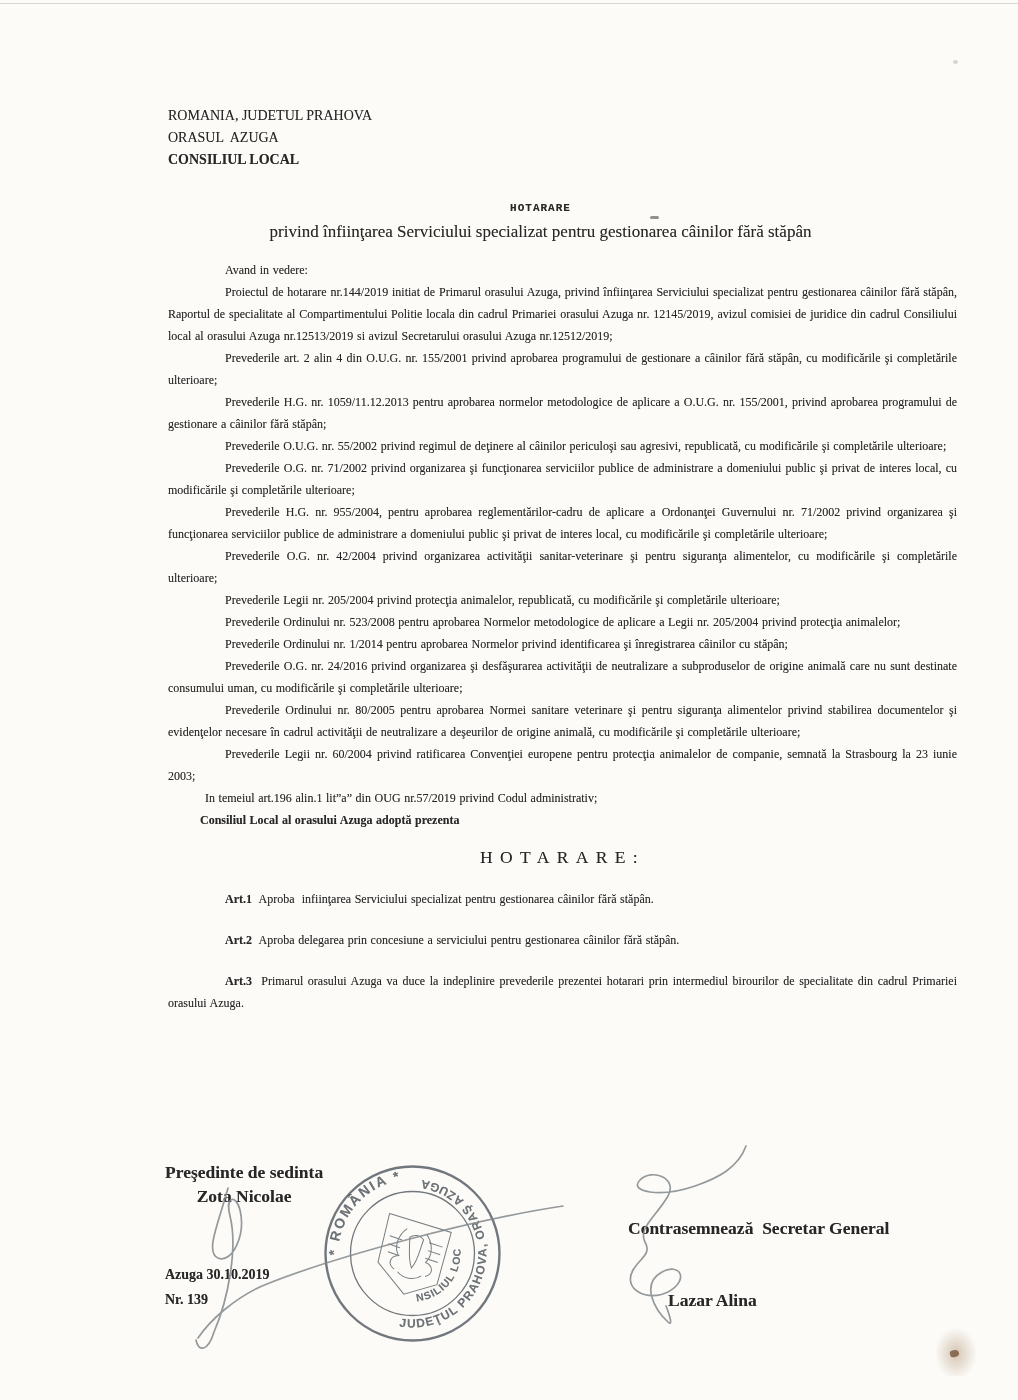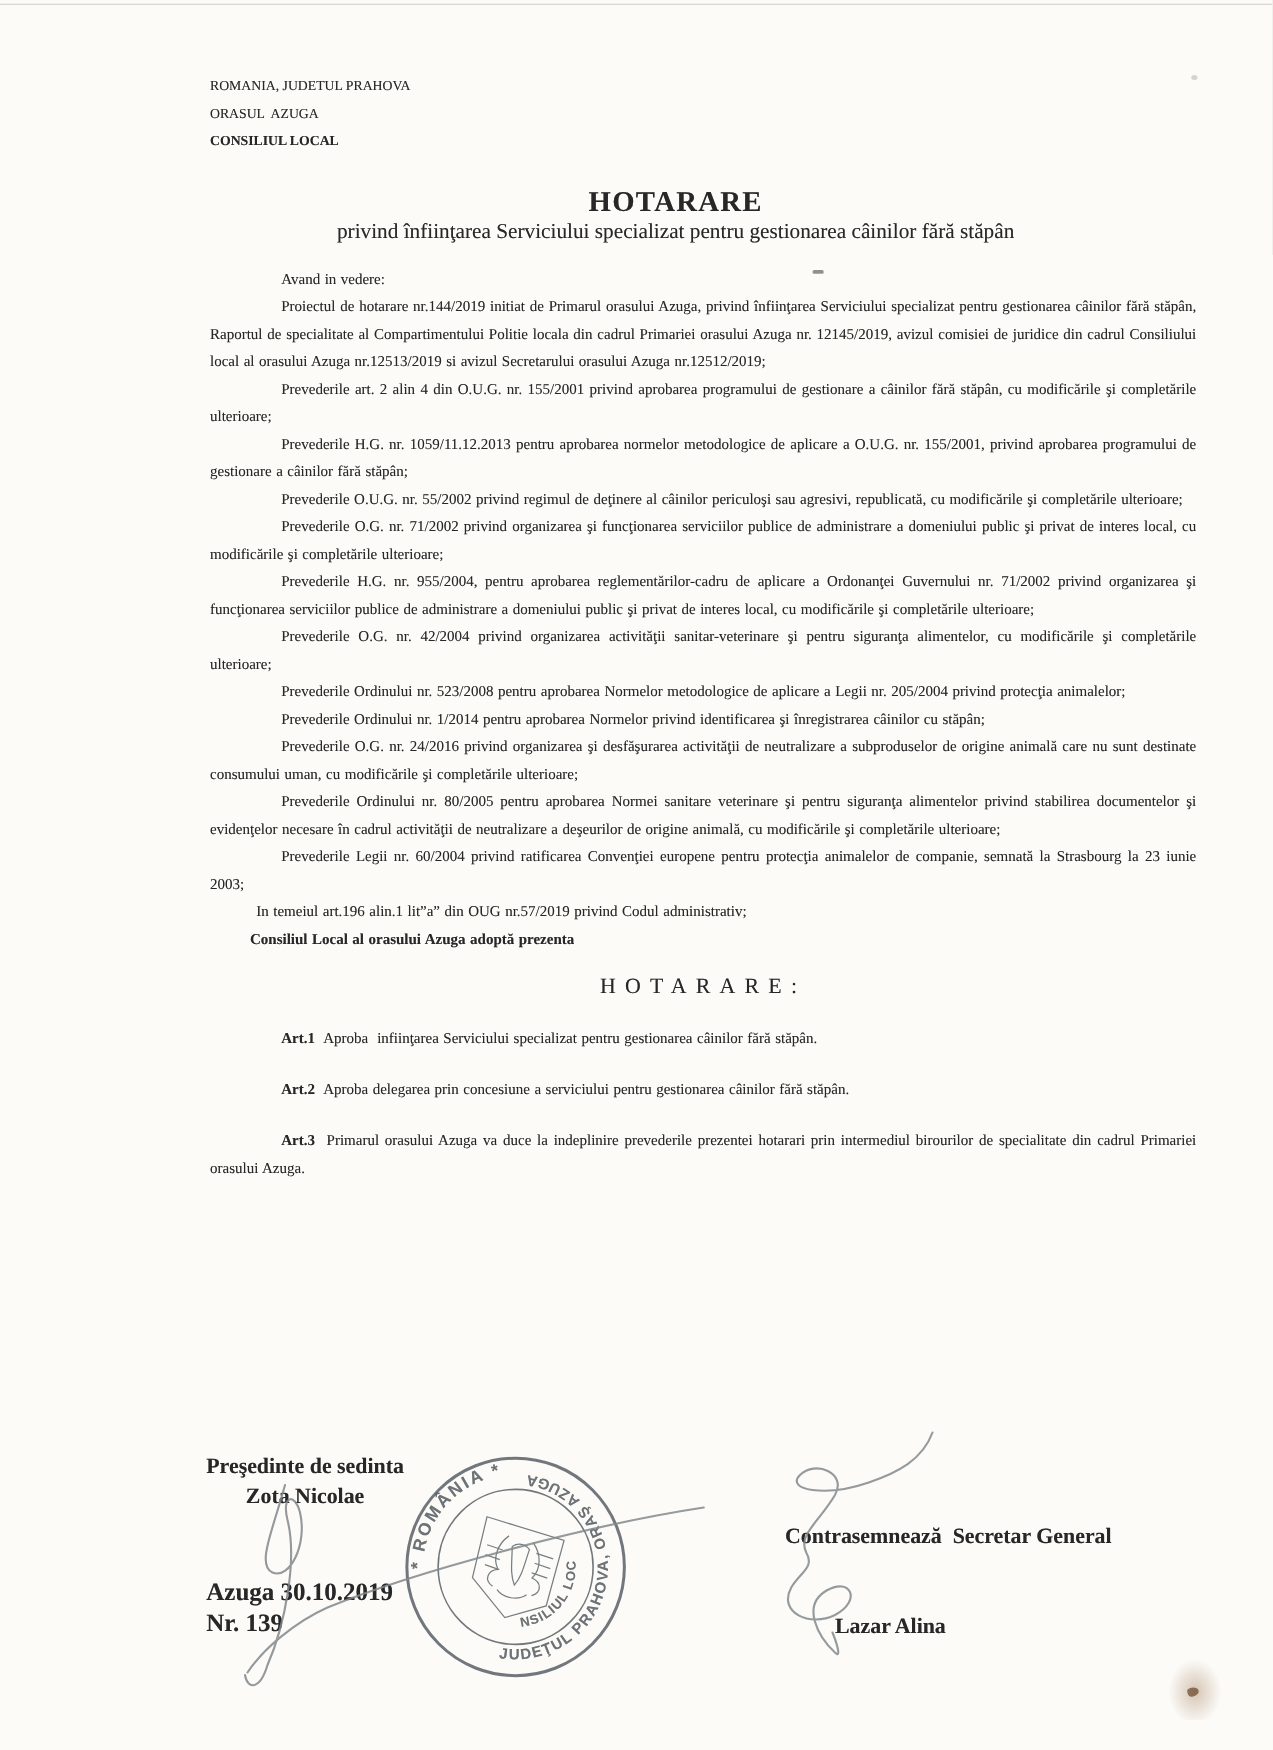--- a/index.html
+++ b/index.html
@@ -4,36 +4,36 @@
 <style>
   html,body{margin:0;padding:0;background:#e8e8e6;}
   .page{
     position:relative;width:1018px;height:1400px;margin:0 auto;
     background:#fcfbf8;overflow:hidden;
     font-family:"Liberation Serif", serif;color:#272727;
     text-shadow:0 0 .5px rgba(50,50,50,.38);
   }
   .scan-line{position:absolute;top:3px;left:0;width:1018px;height:1px;background:#b9b9b3;opacity:.55;}
   .content{position:absolute;top:58px;left:168px;width:789px;}
-  .hdr{font-size:11px;line-height:22px;}
+  .hdr{font-size:14px;line-height:22px;margin-top:47px;}
   .pre{white-space:pre-wrap;}
   .b{font-weight:bold;}
   .titleblock{margin-top:26px;margin-right:44px;text-align:center;font-size:17px;line-height:23px;}
-  .title{letter-spacing:1px;font-size:23px;}
+  .title{letter-spacing:1px;font-size:11px;font-family:Liberation Mono, monospace;}
   p{margin:0;font-size:12px;line-height:22px;text-align:justify;word-spacing:.6px;font-family:Liberation Serif, serif;}
   .intro{margin-top:16px;text-indent:57px;}
   .para{text-indent:57px;}
   .ind45{text-indent:45px;}
   .ind37{text-indent:37px;}
   .adopt{text-indent:32px;font-weight:bold;}
   .decision{margin:16px 0 20px;text-align:center;font-weight:normal;letter-spacing:.42em;font-size:17.5px;}
   .art{margin-top:19px;}
   .abs{position:absolute;}
   .sig-role{font-size:17.5px;font-weight:bold;line-height:24px;}
-  .footer-line{font-size:20px;font-weight:bold;line-height:25px;}
+  .footer-line{font-size:14px;font-weight:bold;line-height:25px;}
   .mark-dash{position:absolute;left:650px;top:216px;width:9px;height:3px;background:#4a4a4a;opacity:.6;border-radius:2px;}
   .speck{position:absolute;left:953px;top:60px;width:5px;height:4px;background:#9a9a96;opacity:.4;border-radius:50%;}
   .smudge{position:absolute;left:934px;top:1326px;width:44px;height:50px;
     background:radial-gradient(ellipse at 50% 55%, rgba(150,110,70,.38), rgba(150,110,70,0) 68%);}
   .smudge .core{position:absolute;left:16px;top:24px;width:9px;height:7px;background:#6d4c30;opacity:.75;border-radius:40% 60% 55% 45%;transform:rotate(-15deg);}
   svg{overflow:visible;}
 </style>
 </head>
 <body>
 
@@ -56,20 +56,21 @@
 
     <p class="intro">Avand in vedere:</p>
 
     <p class="para">Proiectul de hotarare nr.144/2019 initiat de Primarul orasului Azuga,  privind înfiinţarea Serviciului specializat pentru gestionarea câinilor fără stăpân, Raportul de specialitate al Compartimentului Politie locala din cadrul Primariei orasului Azuga nr. 12145/2019, avizul comisiei de juridice  din cadrul Consiliului local al orasului Azuga nr.12513/2019 si avizul  Secretarului orasului Azuga nr.12512/2019;</p>
     <p class="para">Prevederile art. 2 alin 4 din  O.U.G. nr. 155/2001 privind aprobarea programului de gestionare a câinilor fără stăpân, cu modificările şi completările ulterioare;</p>
     <p class="para">Prevederile H.G. nr. 1059/11.12.2013 pentru aprobarea normelor metodologice de aplicare a O.U.G. nr. 155/2001, privind aprobarea programului de gestionare a câinilor fără stăpân;</p>
     <p class="para">Prevederile O.U.G. nr. 55/2002 privind regimul de deţinere al câinilor periculoşi sau agresivi, republicată, cu modificările şi completările ulterioare;</p>
     <p class="para">Prevederile O.G. nr. 71/2002 privind organizarea şi funcţionarea serviciilor publice de administrare a domeniului public şi privat de interes local, cu modificările şi completările ulterioare;</p>
     <p class="para">Prevederile H.G. nr. 955/2004, pentru aprobarea reglementărilor-cadru de aplicare a Ordonanţei Guvernului nr. 71/2002 privind organizarea şi funcţionarea serviciilor publice de administrare a domeniului public şi privat de interes local, cu modificările şi completările ulterioare;</p>
     <p class="para">Prevederile O.G. nr. 42/2004 privind organizarea activităţii sanitar-veterinare şi pentru siguranţa alimentelor, cu modificările şi completările ulterioare;</p>
+    <p class="para">Prevederile Legii nr. 205/2004 privind protecţia animalelor, republicată, cu modificările şi completările ulterioare;</p>
     <p class="para">Prevederile Ordinului nr. 523/2008 pentru aprobarea Normelor metodologice de aplicare a Legii nr. 205/2004 privind protecţia animalelor;</p>
     <p class="para">Prevederile Ordinului nr. 1/2014 pentru aprobarea Normelor privind identificarea şi înregistrarea câinilor cu stăpân;</p>
     <p class="para">Prevederile O.G. nr. 24/2016 privind organizarea şi desfăşurarea activităţii de neutralizare a subproduselor de origine animală care nu sunt destinate consumului uman, cu modificările şi completările ulterioare;</p>
     <p class="para">Prevederile Ordinului nr. 80/2005 pentru aprobarea Normei sanitare veterinare şi pentru siguranţa alimentelor privind stabilirea documentelor şi evidenţelor necesare în cadrul activităţii de neutralizare a deşeurilor de origine animală, cu modificările şi completările ulterioare;</p>
     <p class="para">Prevederile Legii nr. 60/2004 privind ratificarea Convenţiei europene pentru protecţia animalelor de companie, semnată la Strasbourg la 23 iunie 2003;</p>
     <p class="ind37">In temeiul art.196 alin.1 lit”a” din OUG nr.57/2019 privind Codul administrativ;</p>
     <p class="adopt">Consiliul Local al orasului Azuga adoptă prezenta</p>
 
     <div class="decision">HOTARARE:</div>
 

